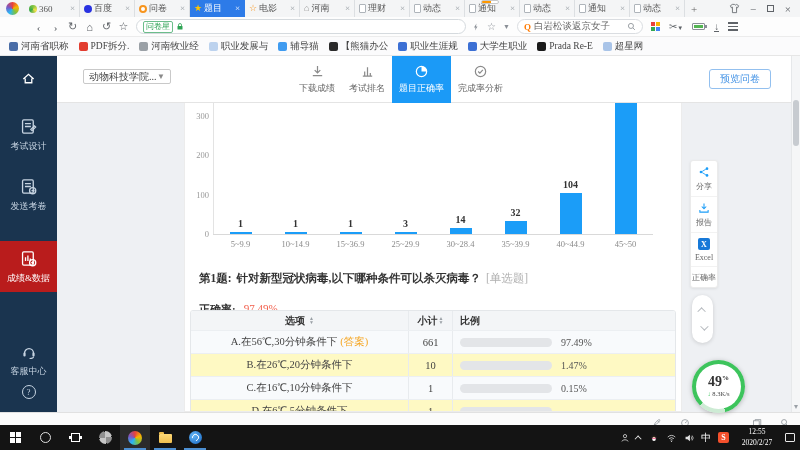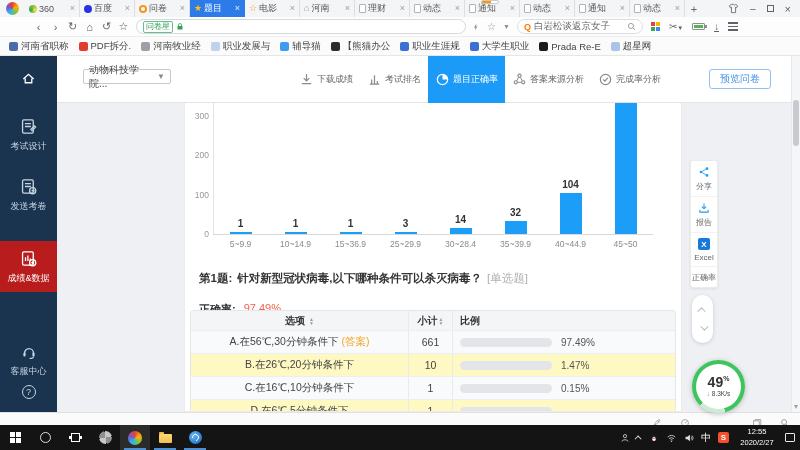--- a/index.html
+++ b/index.html
@@ -1,18 +1,18 @@
 <!DOCTYPE html>
 <html><head>
 <meta charset="utf-8">
 <style>
   *{margin:0;padding:0;box-sizing:border-box}
   body{background:#888}
   .screen{position:relative;width:800px;height:450px;overflow:hidden;background:#fff;
-    font-family:Liberation Sans, sans-serif;-webkit-font-smoothing:antialiased}
+    font-family:Liberation Serif, serif;-webkit-font-smoothing:antialiased}
 
   
   .tabstrip{position:absolute;top:0;left:0;right:0;height:17px;background:#f4f5f6;display:flex;align-items:center}
   .applogo{width:13px;height:13px;border-radius:50%;margin:0 6px;flex:none;
     background:conic-gradient(#e8413c,#f7b500,#7dc242,#29b6f6,#7e57c2,#e8413c)}
   .tabs{display:flex;height:100%;flex:none}
   .tab{position:relative;display:flex;align-items:center;width:55px;padding:0 4px;height:100%;
     border-right:1px solid #dcdfe2;font-size:9px;color:#555;background:#f4f5f6}
   .tab.active{background:#2d7be8;color:#fff;border-right-color:#2d7be8}
   .tab .t{flex:1;overflow:hidden;white-space:nowrap;margin:0 2px}
@@ -75,21 +75,21 @@
   .sb-spacer{flex:1}
   .sb-help{margin:0 0 13px;color:#c7d4e2;border:1.2px solid #c7d4e2;border-radius:50%;width:14px;height:14px;
     font-size:9px;line-height:12px;text-align:center}
 
   .main{position:absolute;left:57px;top:0;right:9px;bottom:0}
   .hd{position:absolute;top:0;left:0;right:0;height:47px;background:#fff;border-bottom:1px solid #e4e4e4}
   .selector{position:absolute;left:26px;top:13px;width:88px;height:15px;border:1px solid #c9c9c9;border-radius:2px;
     font-size:10px;color:#444;display:flex;align-items:center;justify-content:space-between;padding:0 5px;background:#fff}
   .selector .caret{color:#8a8a8a;font-size:8px}
   .hd-tabs{position:absolute;left:235px;top:0;height:47px;display:flex}
-  .hd-tab{padding:0 7px;display:flex;flex-direction:row;align-items:center;justify-content:center;gap:3px;
+  .hd-tab{padding:0 7px;display:flex;flex-direction:column;align-items:center;justify-content:center;gap:3px;
     font-size:9px;color:#666;white-space:nowrap}
   .hd-tab svg{color:#8b8b8b}
   .hd-tab.active{background:#1b9af7;color:#fff}
   .hd-tab.active svg{color:#fff}
   .preview-btn{position:absolute;right:20px;top:13px;height:20px;padding:0 10px;border:1px solid #93c0ef;
     color:#4795e6;font-size:10px;border-radius:3px;background:#fff;display:flex;align-items:center}
 
   .card{position:absolute;left:127px;top:47px;width:498px;bottom:0;background:#fff;
     border:1px solid #ececec;border-top:none;overflow:hidden}
 
@@ -425,29 +425,20 @@
           </div>
           <div class="hd-tab active">
             <svg width="15" height="15" viewBox="0 0 16 16">
                 <circle cx="8" cy="8" r="5.5" fill="none" stroke="currentColor" stroke-width="1.3"></circle>
                 <path d="M8 8V2.5A5.5 5.5 0 0 1 13.5 8z" fill="currentColor" stroke="none"></path>
               </svg>
             <span>题目正确率</span>
           </div>
           <div class="hd-tab">
             <svg width="15" height="15" viewBox="0 0 16 16">
-                <circle cx="8" cy="4" r="1.7" fill="none" stroke="currentColor" stroke-width="1.2"></circle>
-                <circle cx="4" cy="11" r="1.7" fill="none" stroke="currentColor" stroke-width="1.2"></circle>
-                <circle cx="12" cy="11" r="1.7" fill="none" stroke="currentColor" stroke-width="1.2"></circle>
-                <path d="M7 5.5L5 9.5M9 5.5l2 4M5.7 11h4.6" stroke="currentColor" stroke-width="1"></path>
-              </svg>
-            <span>答案来源分析</span>
-          </div>
-          <div class="hd-tab">
-            <svg width="15" height="15" viewBox="0 0 16 16">
                 <circle cx="8" cy="8" r="5.5" fill="none" stroke="currentColor" stroke-width="1.3"></circle>
                 <path d="M5.5 8l1.8 1.8 3.2-3.6" fill="none" stroke="currentColor" stroke-width="1.3"></path>
               </svg>
             <span>完成率分析</span>
           </div>
         </div>
         <div class="preview-btn">预览问卷</div>
       </div>
 
       <div class="card">

